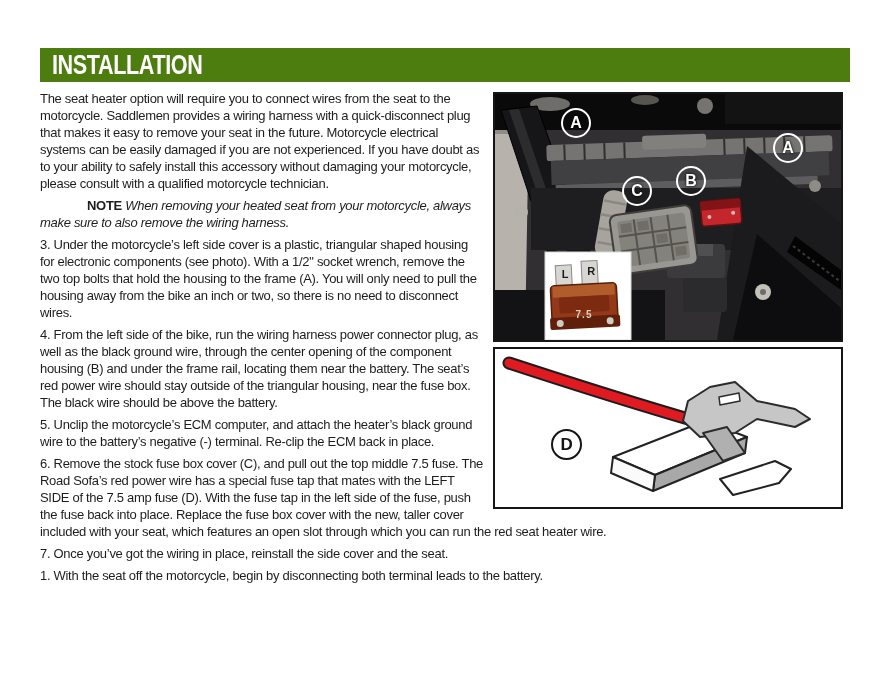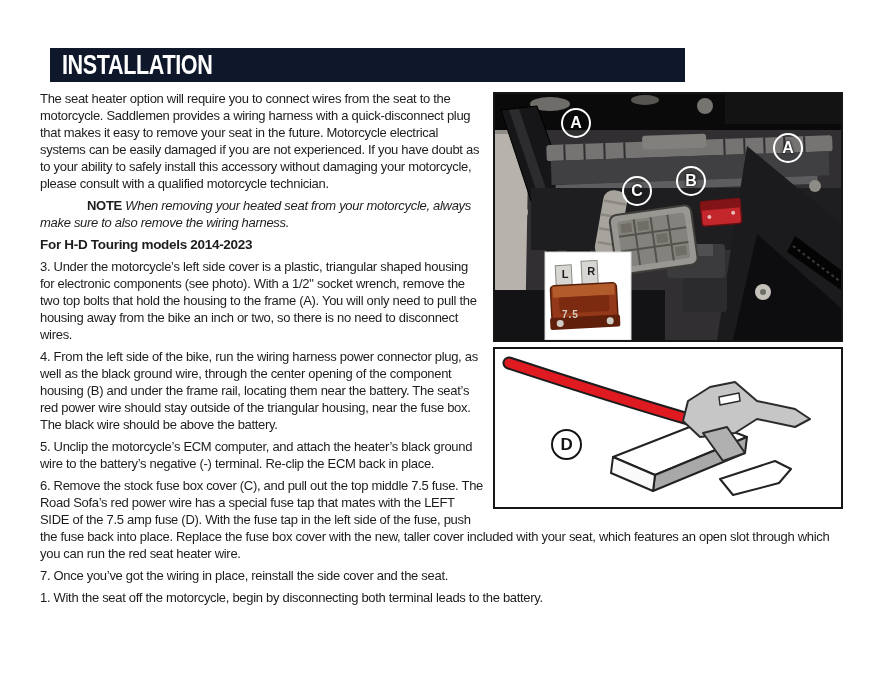--- a/index.html
+++ b/index.html
@@ -1,19 +1,19 @@
 <!DOCTYPE html>
 <html><head>
 <meta charset="utf-8">
 <style>
   html,body{margin:0;padding:0;background:#ffffff;}
   .page{position:relative;width:883px;height:690px;background:#fff;overflow:hidden;
         font-family:"Liberation Sans", sans-serif;color:#1d1d1f;}
   
-  .titlebar{position:absolute;left:50px;top:48px;width:635px;height:34px;background:#0f172a;}
+  .titlebar{position:absolute;left:40px;top:48px;width:810px;height:34px;background:#4d7c0f;}
   .titlebar .title{display:inline-block;color:#fff;font-weight:bold;font-size:27px;line-height:34px;
         padding-left:15px;letter-spacing:-.5px;transform:scaleX(.8);transform-origin:left center;white-space:nowrap;}
   
   .content{position:absolute;left:40px;top:90px;width:803px;font-size:13px;line-height:17px;letter-spacing:-.3px;}
   .content p{margin:0 0 5px 0;}
   .opt-heading{font-weight:bold;font-size:13.5px;margin:0 0 4px 0;}
   .sec-heading{font-weight:bold;font-size:13.5px;margin:6px 0 4px 0;}
   .note i{font-style:italic;}
   .note b{font-style:normal;font-weight:bold;margin-left:47px;}
   
@@ -23,21 +23,21 @@
   .diagram{position:relative;width:350px;height:162px;border:2px solid #161616;box-sizing:border-box;background:#fff;margin-top:5px;}
   .diagram svg{display:block;width:346px;height:158px;}
   
   .callout{position:absolute;width:26px;height:26px;border:2px solid #fff;border-radius:50%;
            color:#fff;font-weight:bold;font-size:16px;line-height:26px;text-align:center;
            text-shadow:0 0 3px rgba(0,0,0,.95),0 0 1px #000;letter-spacing:0;}
   .callout-d{position:absolute;width:27px;height:27px;border:2.5px solid #141414;border-radius:50%;
            color:#141414;font-weight:bold;font-size:17px;line-height:27px;text-align:center;background:#fff;}
   
   .inset-label{position:absolute;font-weight:bold;font-size:11px;color:#1c1c1c;width:16px;text-align:center;}
-  .inset-amp{position:absolute;font-weight:bold;font-size:10px;color:#d8cfc2;width:44px;letter-spacing:1px;}
+  .inset-amp{position:absolute;font-weight:bold;font-size:10px;color:#d8cfc2;width:44px;text-align:center;letter-spacing:1px;}
   .clear{clear:both;}
 </style>
 </head>
 <body>
 
 <div class="page">
 
   <div class="titlebar">
     <span class="title">INSTALLATION</span>
   </div>
@@ -140,21 +140,20 @@
           </g>
           <circle cx="71" cy="94" r="0" fill="none"></circle>
         </svg>
         <div class="callout-d" style="left:56px;top:80px;"><span>D</span></div>
       </div>
     </div>
 
     <p class="intro">The seat heater option will require you to connect wires from the seat to the motorcycle. Saddlemen provides a wiring harness with a quick-disconnect plug that makes it easy to remove your seat in the future. Motorcycle electrical systems can be easily damaged if you are not experienced. If you have doubt as to your ability to safely install this accessory without damaging your motorcycle, please consult with a qualified motorcycle technician.</p>
     <p class="note"><b>NOTE</b> <i>When removing your heated seat from your motorcycle, always make sure to also remove the wiring harness.</i></p>
 
-    <p class="sec-heading">For H-D Touring models 2014-2023</p>
     <div>
         <p class="step">3. Under the motorcycle’s left side cover is a plastic, triangular shaped housing for electronic components (see photo). With a 1/2" socket wrench, remove the two top bolts that hold the housing to the frame (A). You will only need to pull the housing away from the bike an inch or two, so there is no need to disconnect wires.</p>
         <p class="step">4. From the left side of the bike, run the wiring harness power connector plug, as well as the black ground wire, through the center opening of the component housing (B) and under the frame rail, locating them near the battery. The seat’s red power wire should stay outside of the triangular housing, near the fuse box. The black wire should be above the battery.</p>
         <p class="step">5. Unclip the motorcycle’s ECM computer, and attach the heater’s black ground wire to the battery’s negative (-) terminal. Re-clip the ECM back in place.</p>
         <p class="step">6. Remove the stock fuse box cover (C), and pull out the top middle 7.5 fuse. The Road Sofa’s red power wire has a special fuse tap that mates with the LEFT SIDE of the 7.5 amp fuse (D). With the fuse tap in the left side of the fuse, push the fuse back into place. Replace the fuse box cover with the new, taller cover included with your seat, which features an open slot through which you can run the red seat heater wire.</p>
         <p class="step">7. Once you’ve got the wiring in place, reinstall the side cover and the seat.</p>
       </div>
 
     <div>
         <p class="step">1. With the seat off the motorcycle, begin by disconnecting both terminal leads to the battery.</p>

